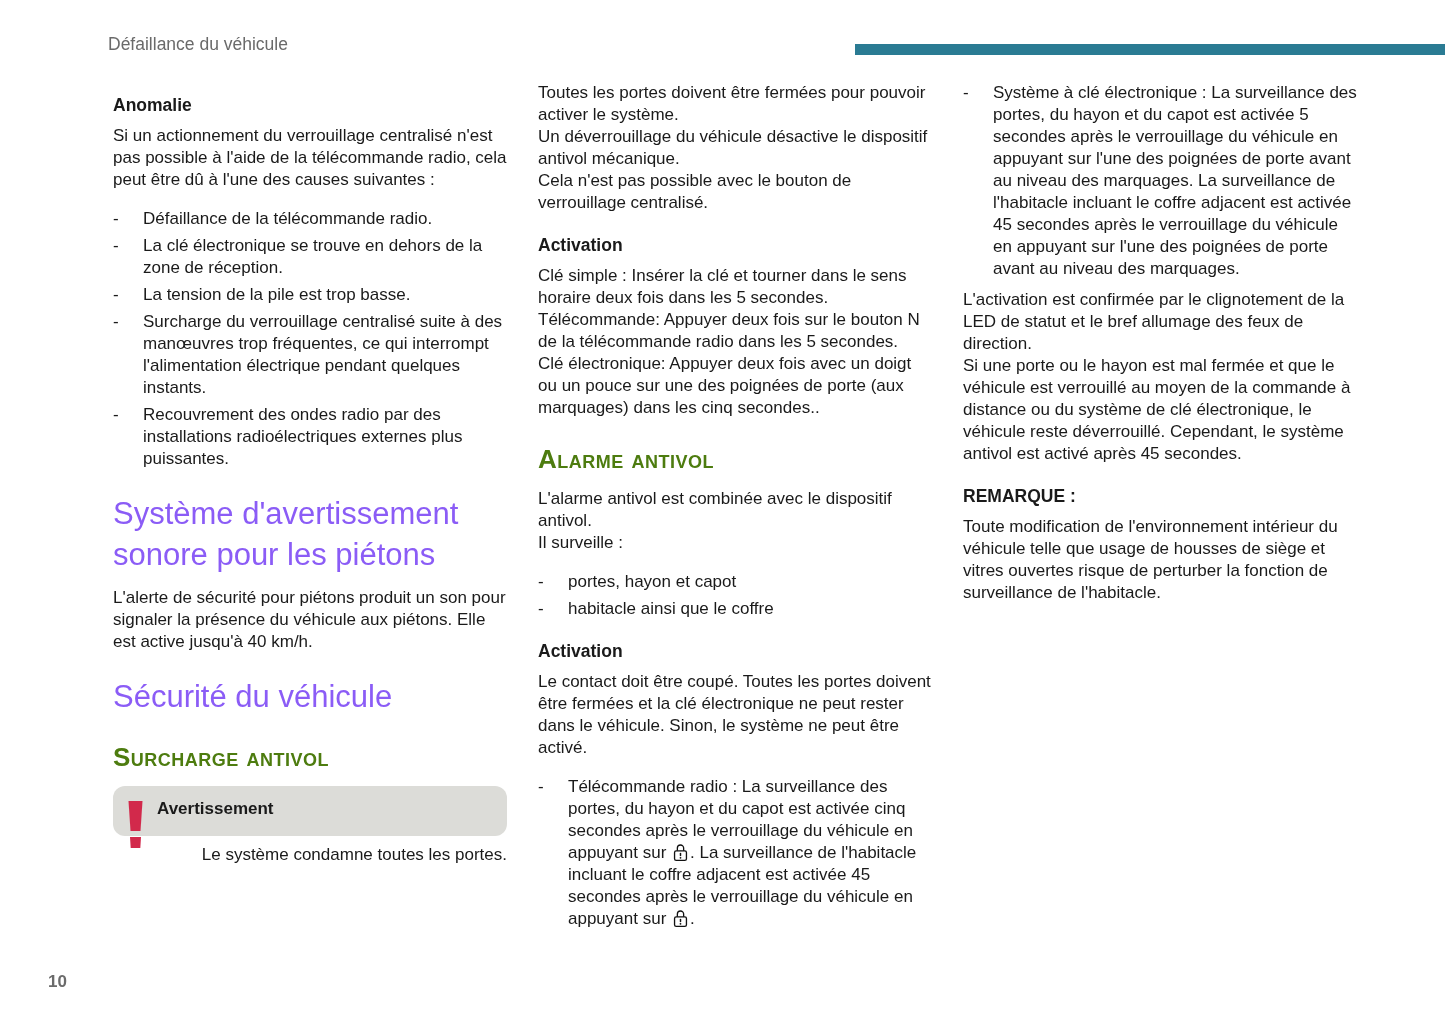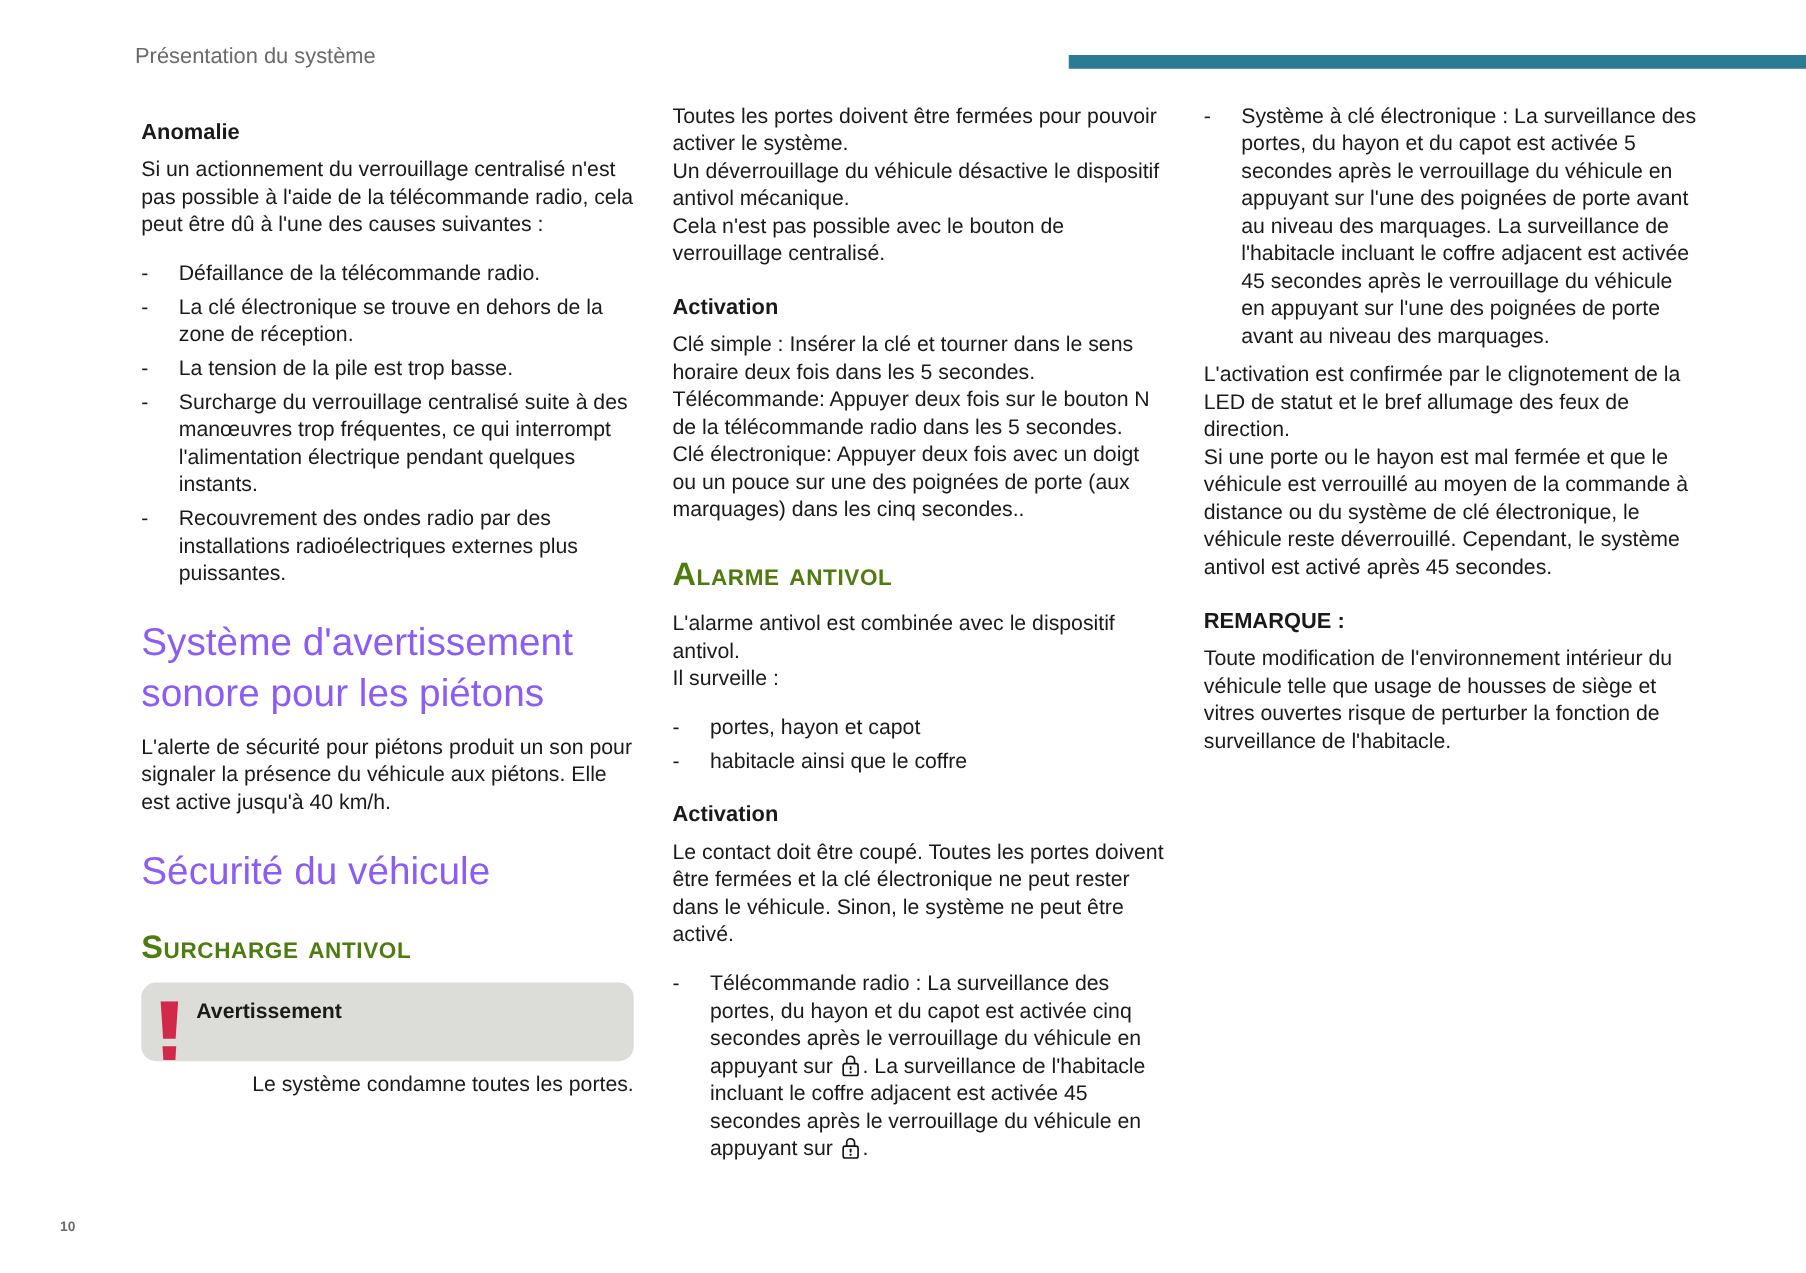--- a/index.html
+++ b/index.html
@@ -39,37 +39,37 @@
     color:#4d7c0f; margin:25px 0 14px 0;
   }
 
   ul.dash-list { list-style:none; margin:17px 0 0 0; padding:0; }
   ul.dash-list li { display:flex; margin-bottom:5px; }
   ul.dash-list .dash { flex:0 0 30px; }
   ul.dash-list .li-text { flex:1; }
 
   .warnbox {
     background:#dcdcd8; border-radius:12px;
-    padding:12px 16px 29px 12px; 
+    padding:12px 16px 16px 12px; 
   }
   .warnicon { float:left; margin:3px 13px 2px 2px; }
   .warntitle { font-weight:700; }
   .closing { margin-top:8px;text-align:right; }
 
   .lock-glyph { vertical-align:-4px; margin:0 2px; }
 
   .page-number {
     position:absolute; left:48px; top:971px;
-    font-weight:700; color:#6b6b6b; font-size:11px;
+    font-weight:700; color:#6b6b6b; font-size:17px;
   }
 </style>
 </head>
 <body>
 
-<div class="page-header-title">Présentation du système</div>
+<div class="page-header-title">Défaillance du véhicule</div>
 <div class="accent-bar" style="background: rgb(42, 123, 147);"></div>
 
 <div class="columns">
 
   <div class="col">
     <div class="subhead">Anomalie</div>
     <div class="ml">Si un actionnement du verrouillage centralisé n'est pas possible à l'aide de la télécommande radio, cela peut être dû à l'une des causes suivantes :</div>
 
     <ul class="dash-list">
       <li>

